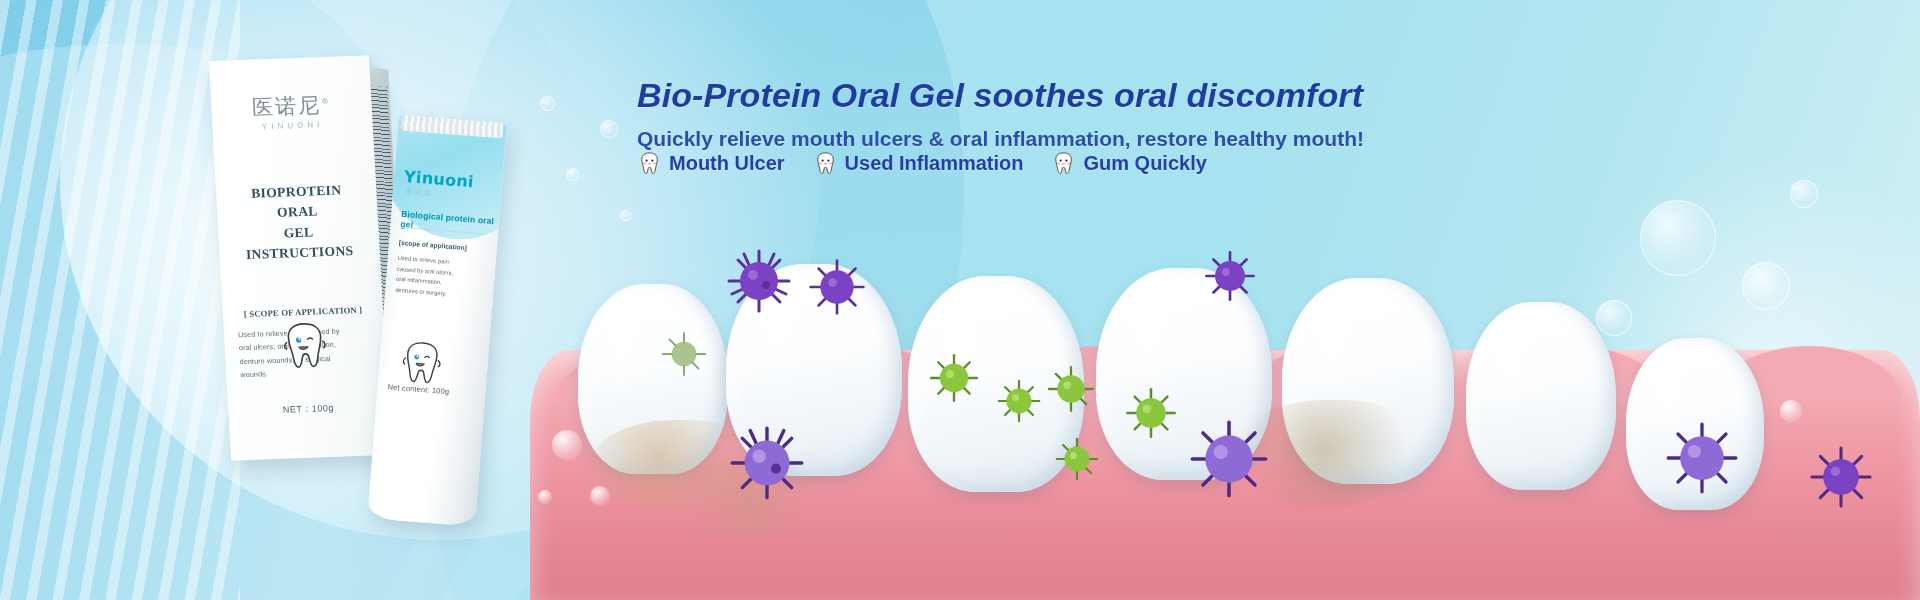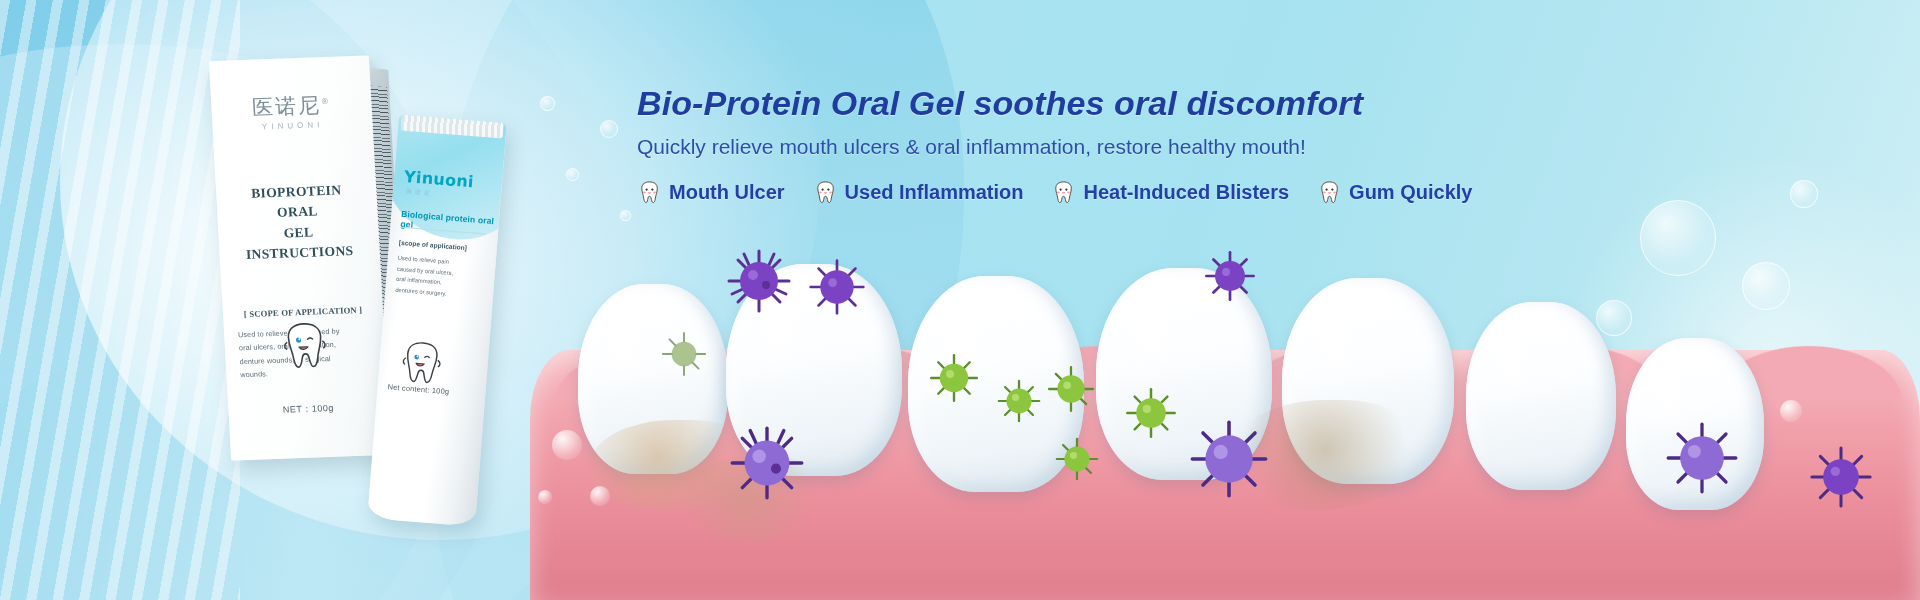--- a/index.html
+++ b/index.html
@@ -57,31 +57,32 @@
     opacity:.8;
   }
   .glow-r{
     position:absolute;right:-60px;top:150px;width:420px;height:420px;border-radius:50%;
     background:radial-gradient(circle,rgba(255,255,255,.55) 0%,rgba(255,255,255,.18) 45%,rgba(255,255,255,0) 70%);
   }
   .bub{position:absolute;border-radius:50%;border:1px solid rgba(255,255,255,.75);
         background:radial-gradient(circle at 34% 30%,rgba(255,255,255,.75),rgba(255,255,255,.12) 60%,rgba(255,255,255,0));}
 
   
-  #copy{position:absolute;left:637px;top:84px;width:820px;}
+  #copy{position:absolute;left:637px;top:76px;width:820px;}
   #headline{
     font-size:34px;font-weight:bold;font-style:italic;color:#1f3d9e;
     letter-spacing:.1px;white-space:nowrap;
     text-shadow:0 1px 0 rgba(255,255,255,.45);
   }
   #subhead{
     margin-top:12px;font-size:21px;color:#2b4fa8;white-space:nowrap;
     text-shadow:0 1px 0 rgba(255,255,255,.4);
-  }
-  #badges{margin-top:21px;display:flex;align-items:center;gap:28px;}
+    font-weight:bold;
+  }
+  #badges{display:flex;align-items:center;gap:28px;}
   .badge{display:flex;align-items:center;gap:7px;white-space:nowrap;}
   .badge-label{font-size:20px;font-weight:bold;color:#2340a8;text-shadow:0 1px 0 rgba(255,255,255,.4);}
 
   
   .tooth-ico{width:25px;height:25px;display:block;}
 
   
   #product{position:absolute;left:205px;top:40px;width:350px;height:470px;}
   #box{
     position:absolute;left:15px;top:18px;width:160px;height:400px;
@@ -532,33 +533,20 @@
             <circle cx="16" cy="20" r="2.3" fill="#2b2b2b"></circle>
             <circle cx="28" cy="20" r="2.3" fill="#2b2b2b"></circle>
             <ellipse cx="11.5" cy="26" rx="3" ry="2" fill="#f79aa8" opacity=".9"></ellipse>
             <ellipse cx="32.5" cy="26" rx="3" ry="2" fill="#f79aa8" opacity=".9"></ellipse>
             <path d="M18 26c1.6 3 6.4 3 8 0z" fill="#e35a6e"></path>
           </svg>
         </span>
         <span class="badge-label">Used Inflammation</span>
       </div>
 
-      <div class="badge">
-        <span>
-          <svg class="tooth-ico" viewBox="0 0 44 52">
-            <path d="M22 4C13 4 6 8 6 17c0 9 3 13 4 21 1 7 3 9 5 9s3-5 4-10c.8-4 5.4-4 6.2 0 1 5 2 10 4 10s4-2 5-9c1-8 4-12 4-21C38 8 31 4 22 4z" fill="#ffffff" stroke="#5d4a3a" stroke-width="2"></path>
-            <circle cx="16" cy="20" r="2.3" fill="#2b2b2b"></circle>
-            <circle cx="28" cy="20" r="2.3" fill="#2b2b2b"></circle>
-            <ellipse cx="11.5" cy="26" rx="3" ry="2" fill="#f79aa8" opacity=".9"></ellipse>
-            <ellipse cx="32.5" cy="26" rx="3" ry="2" fill="#f79aa8" opacity=".9"></ellipse>
-            <path d="M18 26c1.6 3 6.4 3 8 0z" fill="#e35a6e"></path>
-          </svg>
-        </span>
-        <span class="badge-label">Heat-Induced Blisters</span>
-      </div>
 
       <div class="badge">
         <span>
           <svg class="tooth-ico" viewBox="0 0 44 52">
             <path d="M22 4C13 4 6 8 6 17c0 9 3 13 4 21 1 7 3 9 5 9s3-5 4-10c.8-4 5.4-4 6.2 0 1 5 2 10 4 10s4-2 5-9c1-8 4-12 4-21C38 8 31 4 22 4z" fill="#ffffff" stroke="#5d4a3a" stroke-width="2"></path>
             <circle cx="16" cy="20" r="2.3" fill="#2b2b2b"></circle>
             <circle cx="28" cy="20" r="2.3" fill="#2b2b2b"></circle>
             <ellipse cx="11.5" cy="26" rx="3" ry="2" fill="#f79aa8" opacity=".9"></ellipse>
             <ellipse cx="32.5" cy="26" rx="3" ry="2" fill="#f79aa8" opacity=".9"></ellipse>
             <path d="M18 26c1.6 3 6.4 3 8 0z" fill="#e35a6e"></path>

